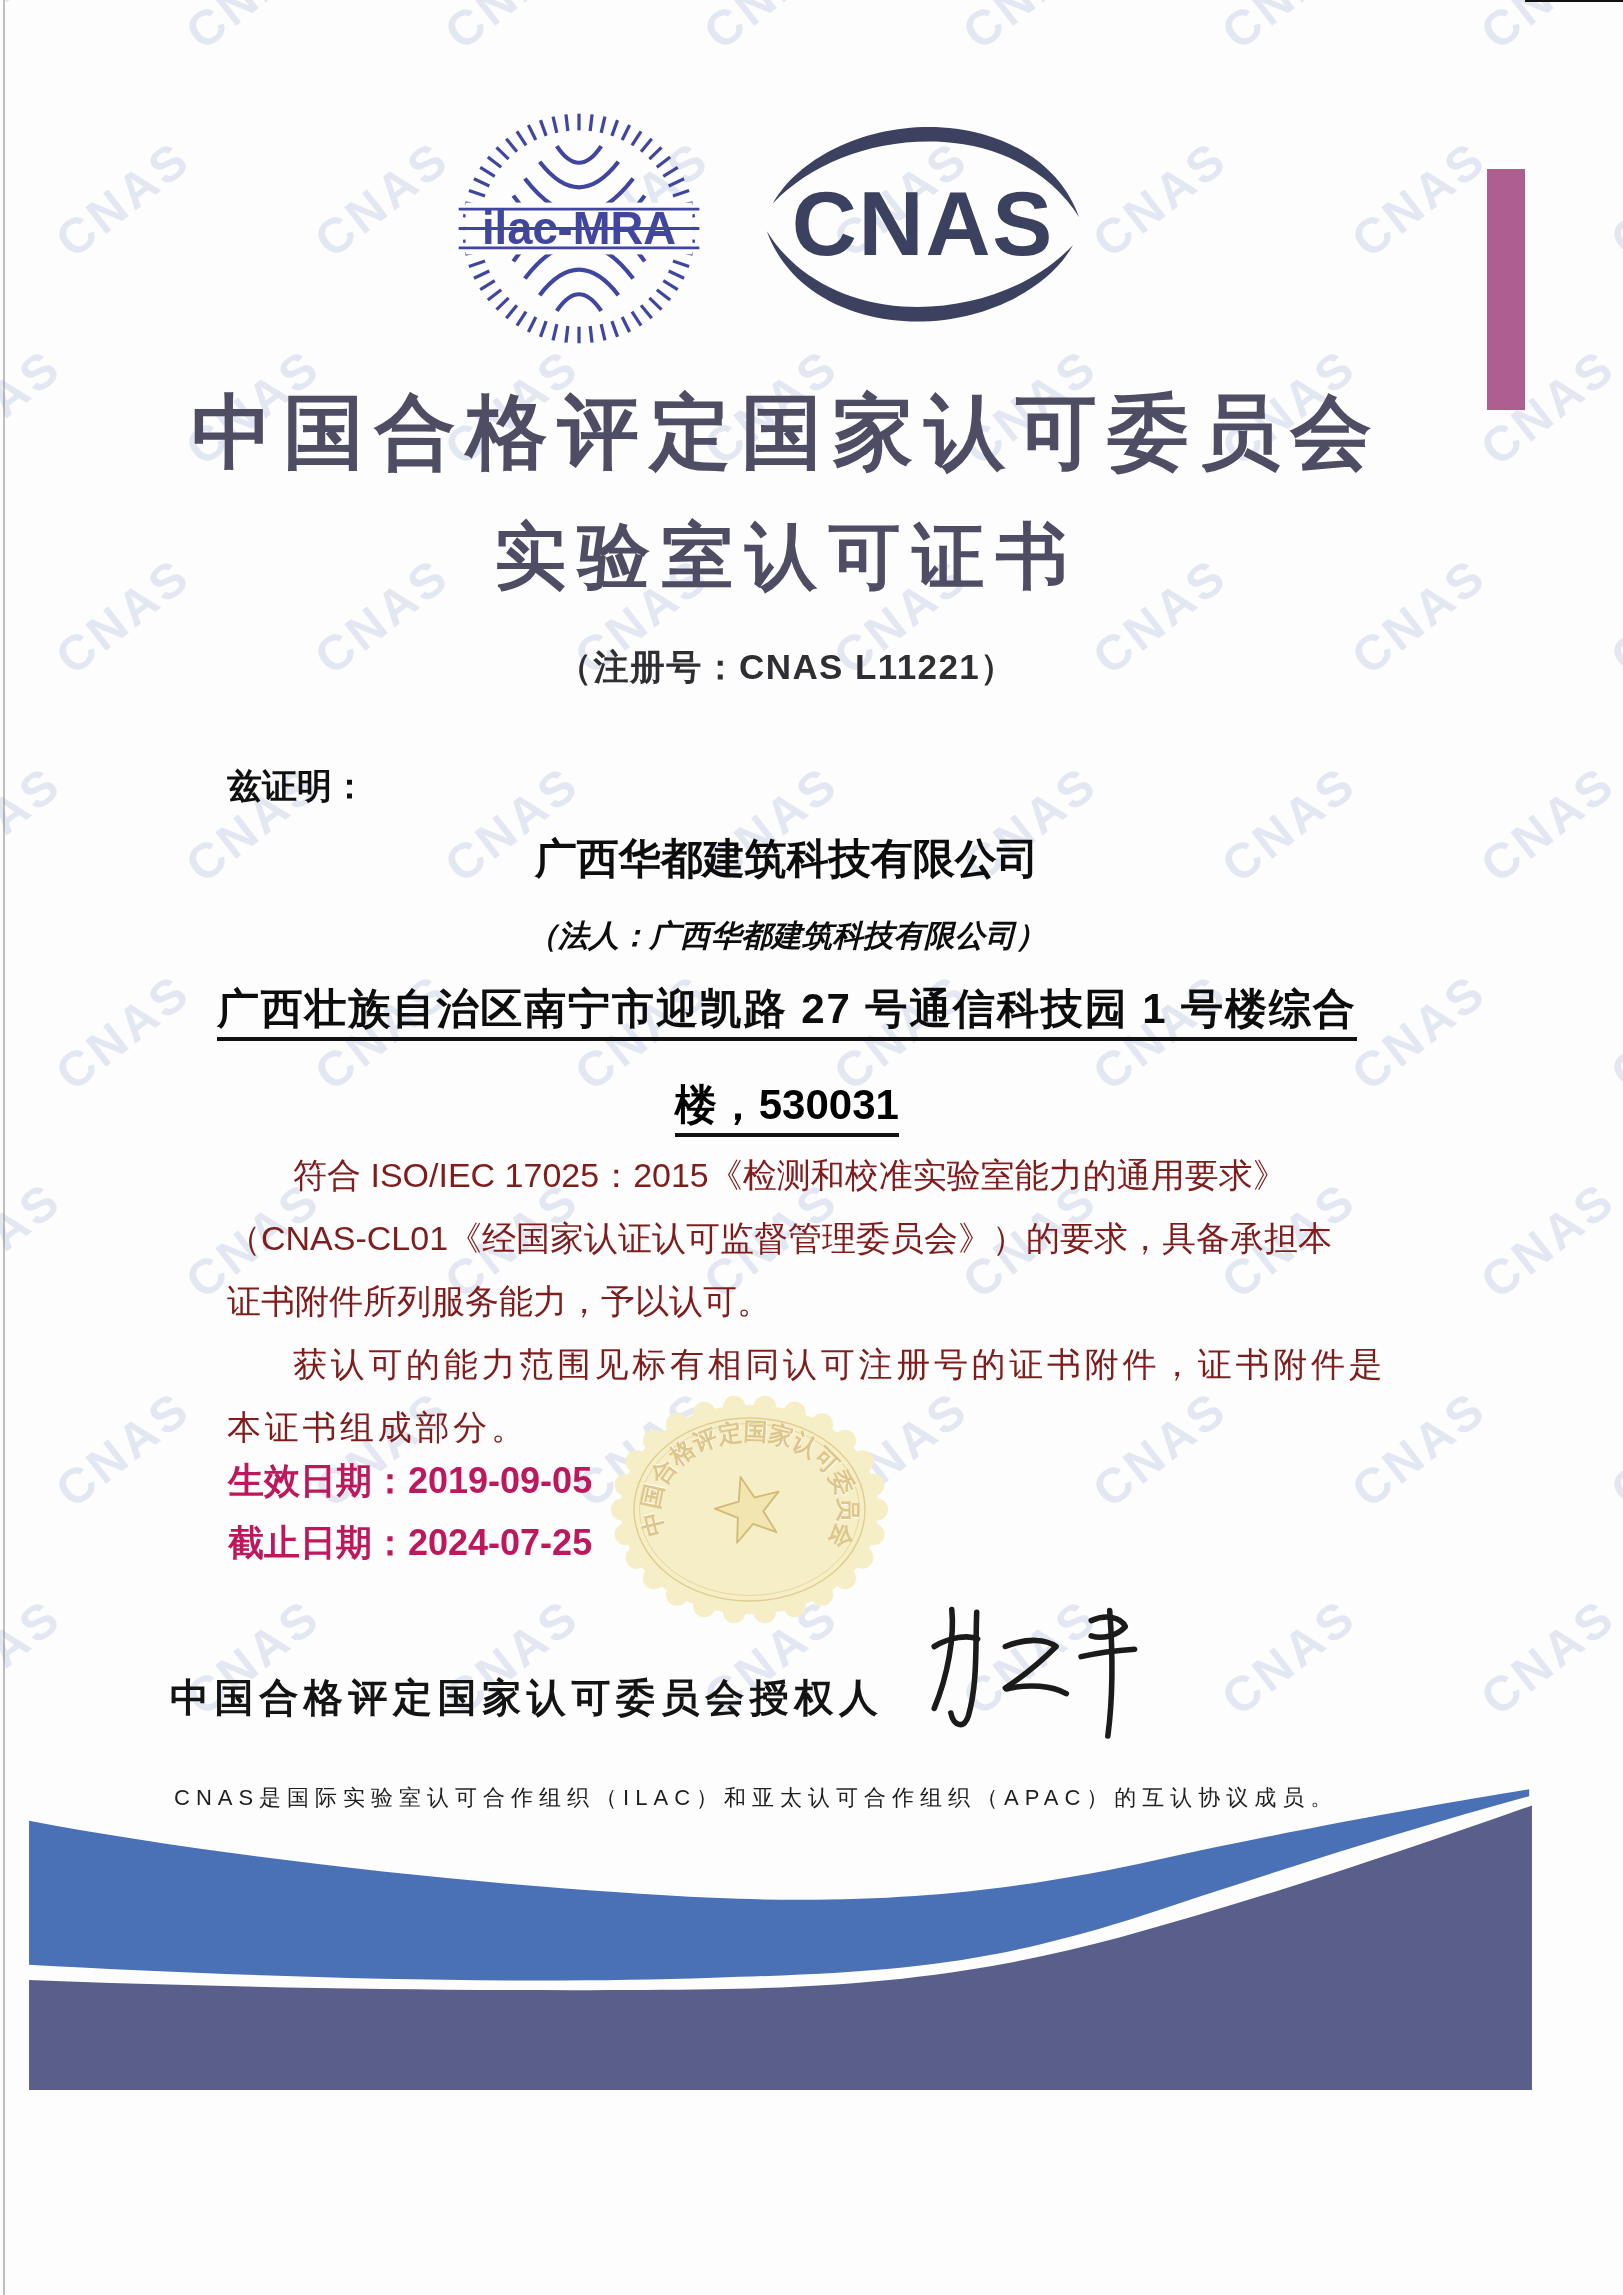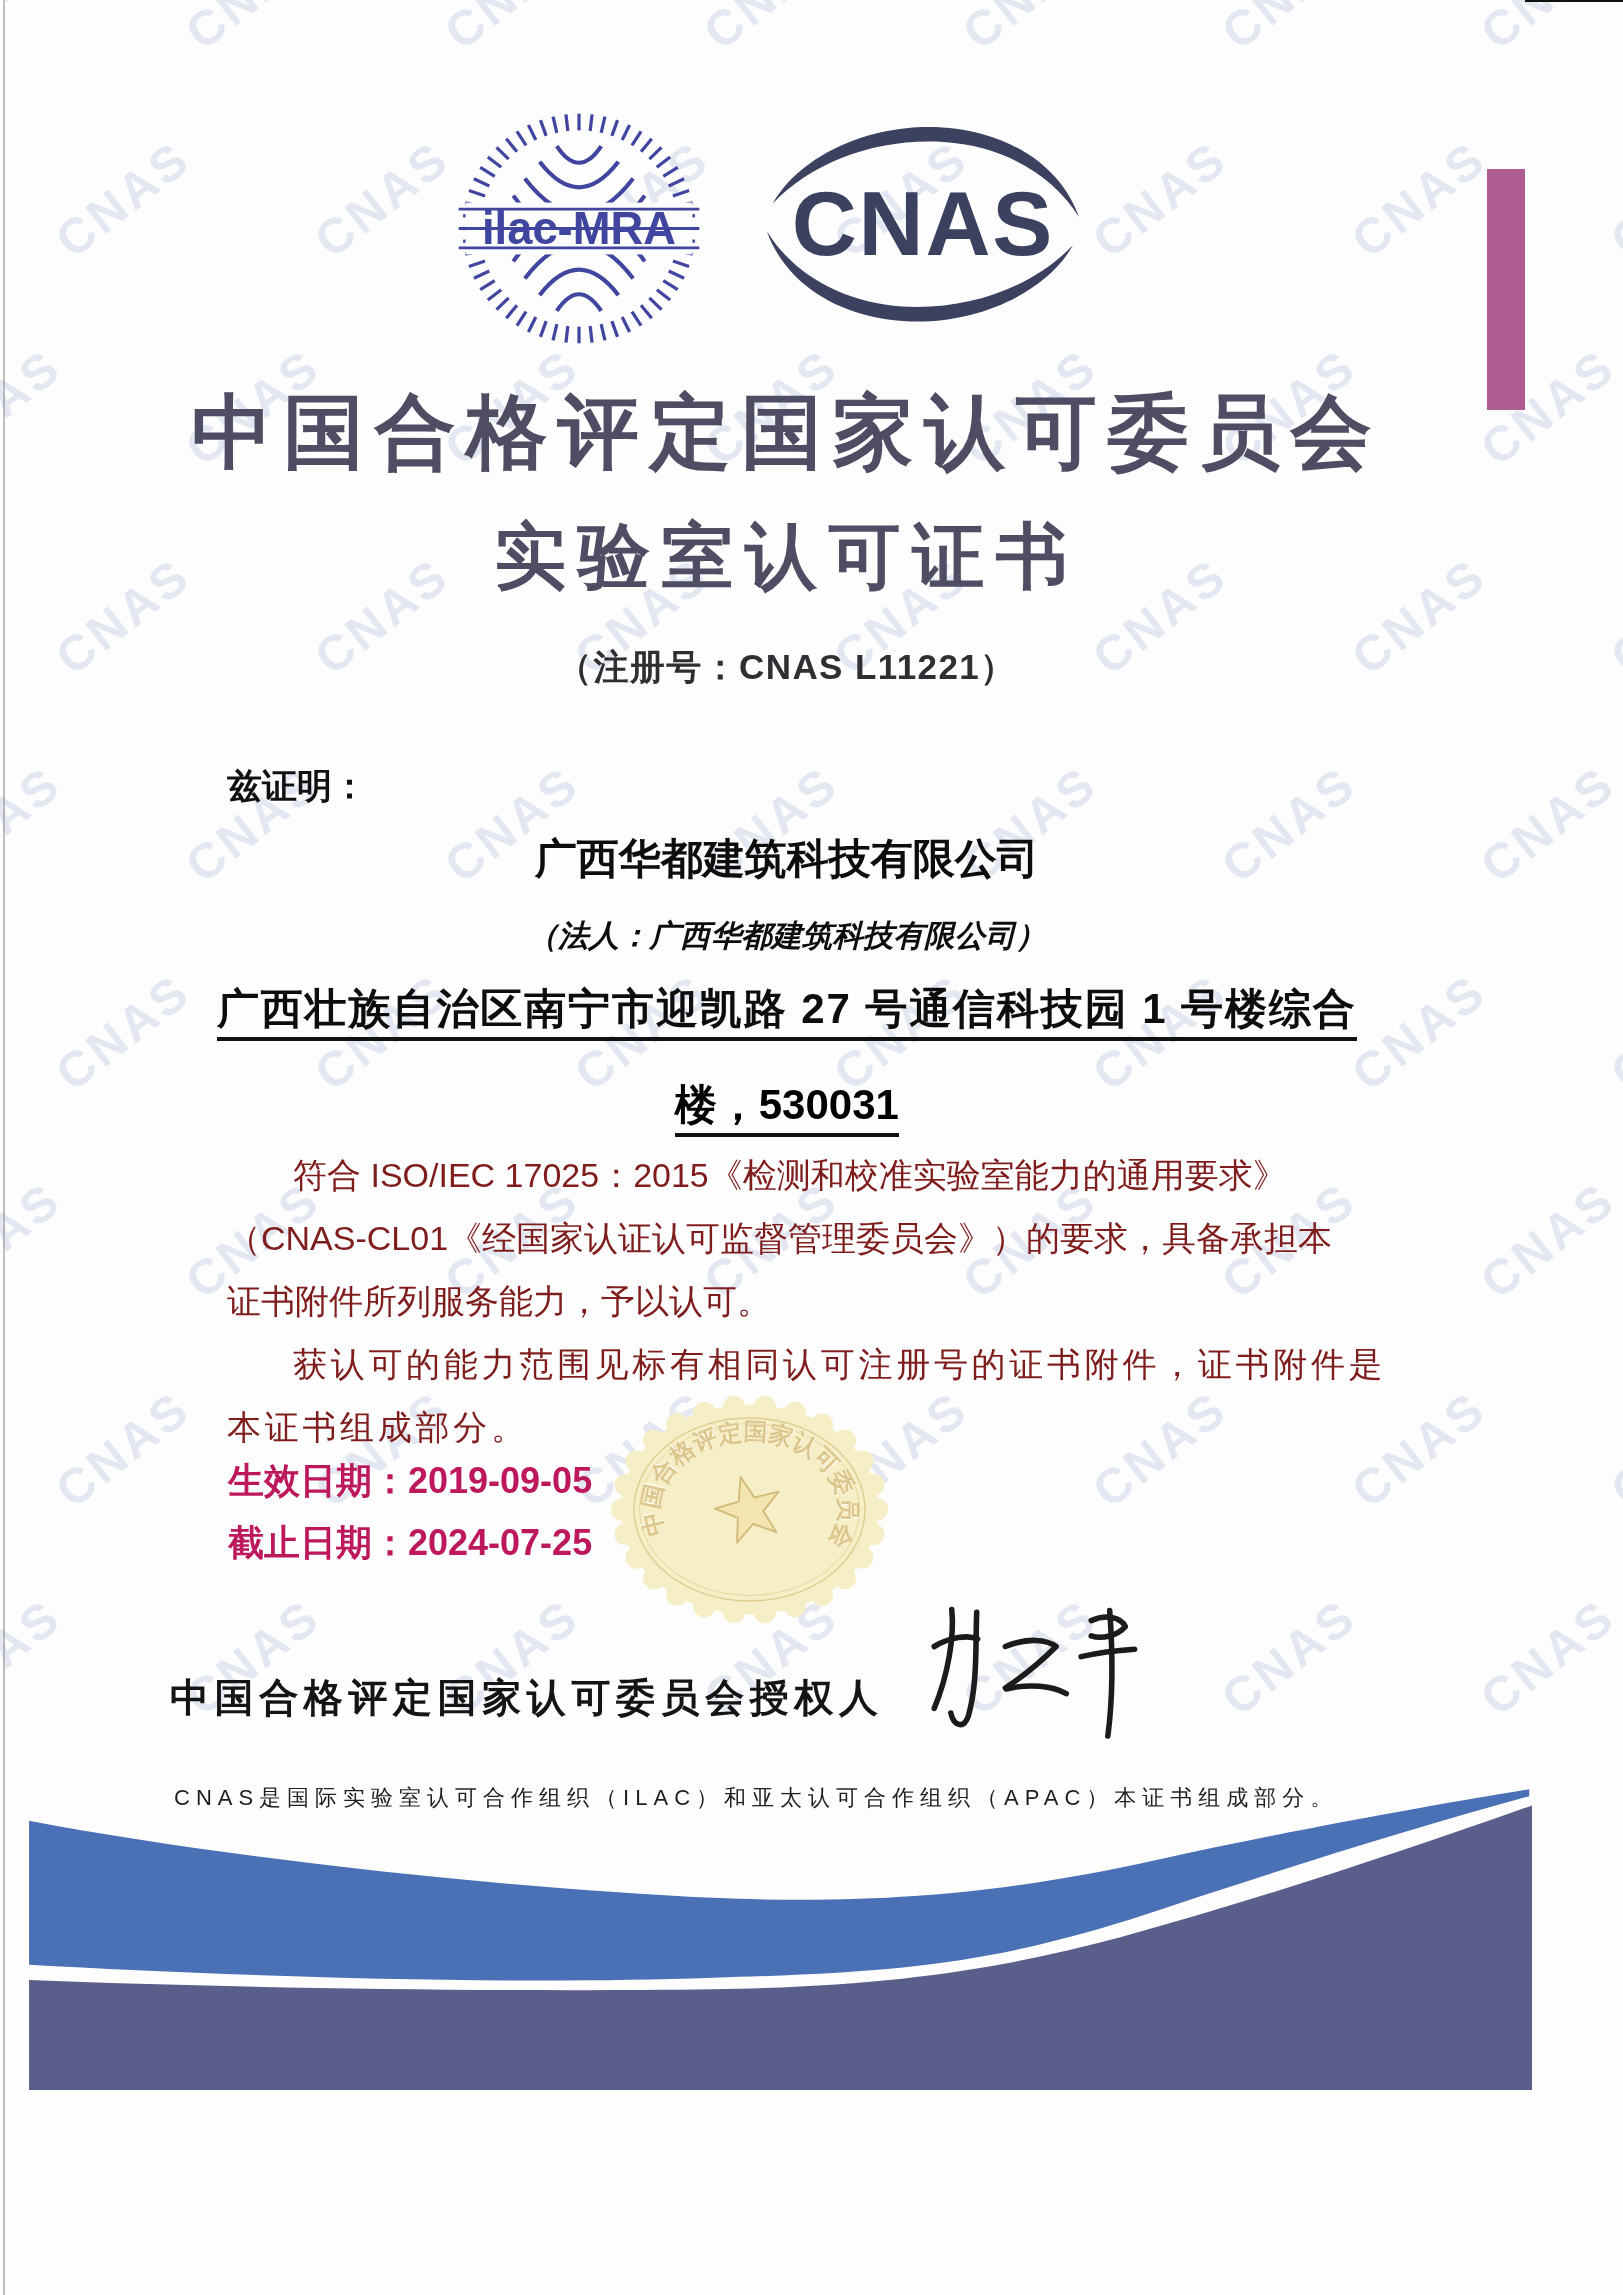--- a/index.html
+++ b/index.html
@@ -275,21 +275,21 @@
       <path d="M 58,118 C 92,98 132,92 152,102"></path>
       <path d="M 150,44 C 147,120 152,198 132,268 C 122,298 100,290 94,262"></path>
       <path d="M 212,118 C 262,98 302,103 322,118 C 282,158 242,188 212,208"></path>
       <path d="M 214,210 C 264,198 314,203 344,220"></path>
       <path d="M 398,62 C 428,48 462,53 472,75 C 452,97 420,102 398,95"></path>
       <path d="M 376,140 C 420,130 462,126 492,124"></path>
       <path d="M 438,40 C 444,120 446,220 434,312"></path>
     </g>
   </svg>
 
-  <div class="footline foot2">CNAS是国际实验室认可合作组织（ILAC）和亚太认可合作组织（APAC）本证书组成部分。</div>
+  <div class="footline foot2">CNAS是国际实验室认可合作组织（ILAC）和亚太认可合作组织（APAC）的互认协议成员。</div>
 
   <svg class="wave" width="1505" height="304" viewBox="0 0 3253 658">
     <path d="M 0,420 C 450,438 1050,446 1480,440 C 1880,434 2120,392 2360,328 C 2680,240 2990,135 3253,42 L 3253,658 L 0,658 Z" style="fill:var(--wave-slate,#5a5e8a)"></path>
     <path d="M 0,75 C 450,160 1050,222 1480,242 C 1880,260 2170,220 2440,160 C 2770,88 3070,36 3247,7 L 3247,22 C 2980,95 2680,190 2380,290 C 2080,382 1900,403 1480,415 C 1000,432 420,410 0,387 Z" style="fill:var(--wave-blue,#4a70b6)"></path>
   </svg>
 
 </div>
 
 
 </body></html>

